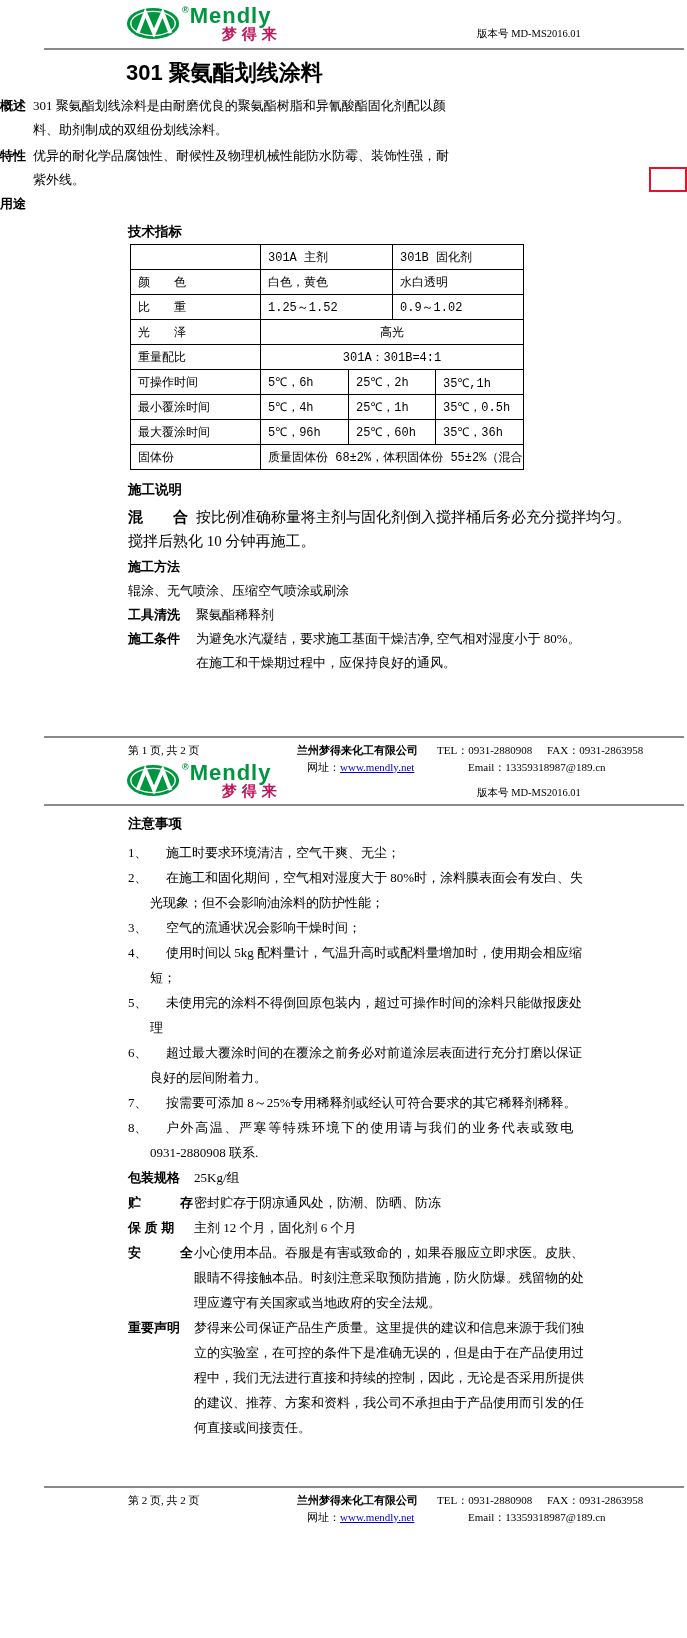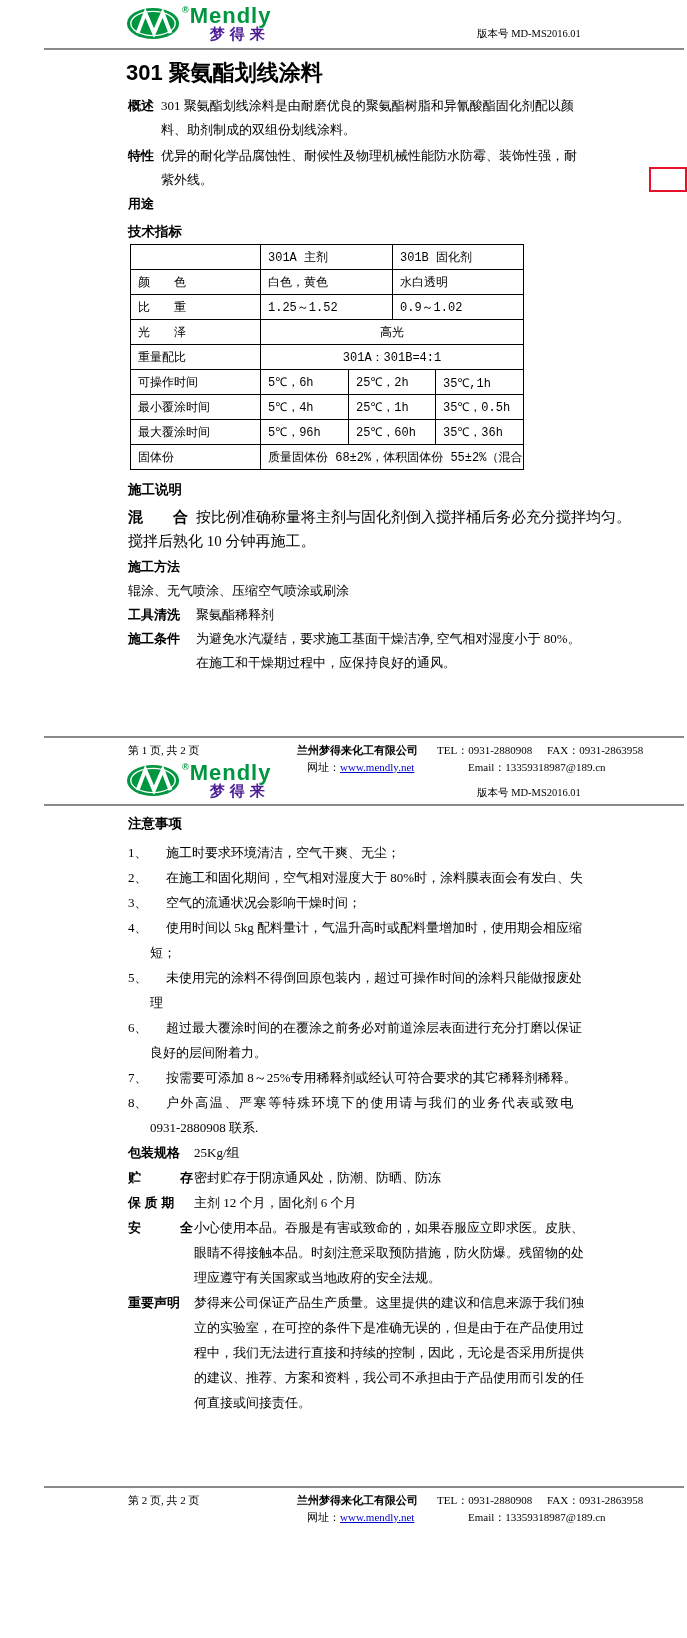--- a/index.html
+++ b/index.html
@@ -4,27 +4,27 @@
 <style>
   html,body{margin:0;padding:0;background:#fff;}
   .canvas{position:relative;width:687px;height:1638px;background:#fff;overflow:hidden;
           font-family:"Liberation Serif",serif;color:#000;}
   .rule{height:0;border-top:2px solid #8a8a8a;margin-left:44px;width:640px;}
   
   .logo{position:absolute;left:126px;display:flex;align-items:flex-start;}
   .emblem{width:56px;height:36px;flex:none;}
   .reg{font-size:9px;font-weight:bold;color:#009640;font-family:"Liberation Sans",sans-serif;margin:0 1px 0 0;}
   .word{font-size:22px;font-weight:bold;color:#009640;font-family:"Liberation Sans",sans-serif;line-height:21px;letter-spacing:1px;}
-  .wordcn{font-size:15px;font-weight:bold;color:#4c1d95;letter-spacing:5px;margin-left:20px;line-height:16px;font-family:"Liberation Sans",sans-serif;}
+  .wordcn{font-size:15px;font-weight:bold;color:#be185d;letter-spacing:5px;margin-left:32px;line-height:16px;font-family:"Liberation Sans",sans-serif;}
   .version{position:absolute;left:477px;font-size:10.5px;white-space:nowrap;}
   
   .flow1{position:absolute;top:0;left:0;width:687px;}
   .hdrspace{height:48px;}
   .title{margin:9px 0 0 126px;font-size:22px;font-weight:bold;font-family:"Liberation Sans",sans-serif;line-height:28px;}
-  .para{display:flex;margin-left:128px;}
+  .para{display:flex;}
   .para .lbl{width:33px;flex:none;font-weight:bold;font-family:"Liberation Sans",sans-serif;font-size:13px;line-height:24px;}
   .lines{font-size:13px;line-height:24px;}
   .line{white-space:nowrap;}
   .h2{margin:4px 0 0 128px;font-size:13.5px;font-weight:bold;font-family:"Liberation Sans",sans-serif;line-height:16px;}
   .tbl{border-collapse:collapse;margin:4px 0 0 130px;table-layout:fixed;width:393px;
        font-family:"Liberation Mono",monospace;font-size:12px;}
   .tbl td{border:1px solid #000;height:24px;padding:0 0 0 7px;white-space:nowrap;overflow:hidden;}
   .tbl td.c{text-align:center;padding:0;}
   .tbl td.lab{font-family:"Liberation Sans",sans-serif;}
   .h2b{margin:12px 0 0 128px;font-size:13.5px;font-weight:bold;font-family:"Liberation Sans",sans-serif;line-height:16px;}
@@ -217,20 +217,21 @@
       <div class="note">
         <span class="num">1、</span>
         <div class="lines" style="line-height:25px;">
           <div class="line">施工时要求环境清洁，空气干爽、无尘；</div>
         </div>
       </div>
       <div class="note">
         <span class="num">2、</span>
         <div class="lines" style="line-height:25px;">
           <div class="line">在施工和固化期间，空气相对湿度大于 80%时，涂料膜表面会有发白、失</div>
+          <div class="line cont">光现象；但不会影响油涂料的防护性能；</div>
         </div>
       </div>
       <div class="note">
         <span class="num">3、</span>
         <div class="lines" style="line-height:25px;">
           <div class="line">空气的流通状况会影响干燥时间；</div>
         </div>
       </div>
       <div class="note">
         <span class="num">4、</span>

